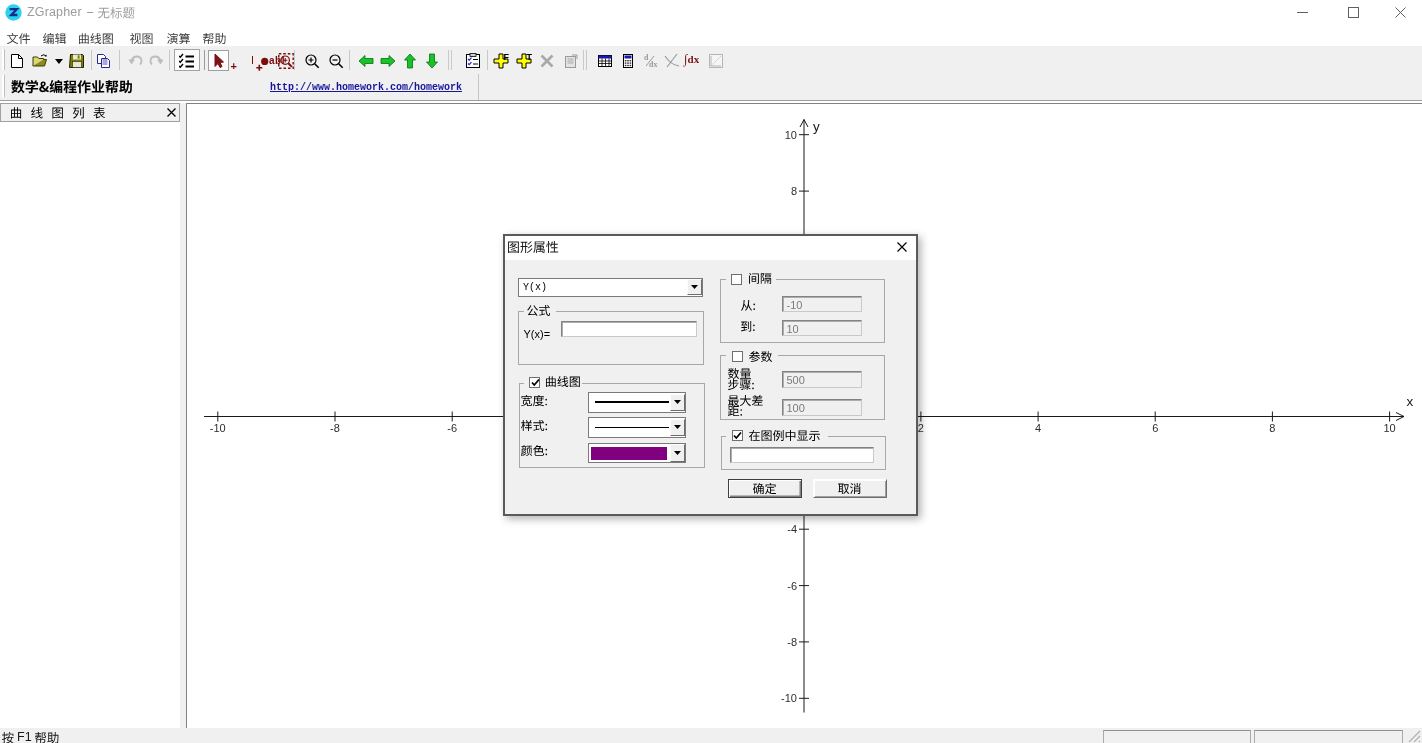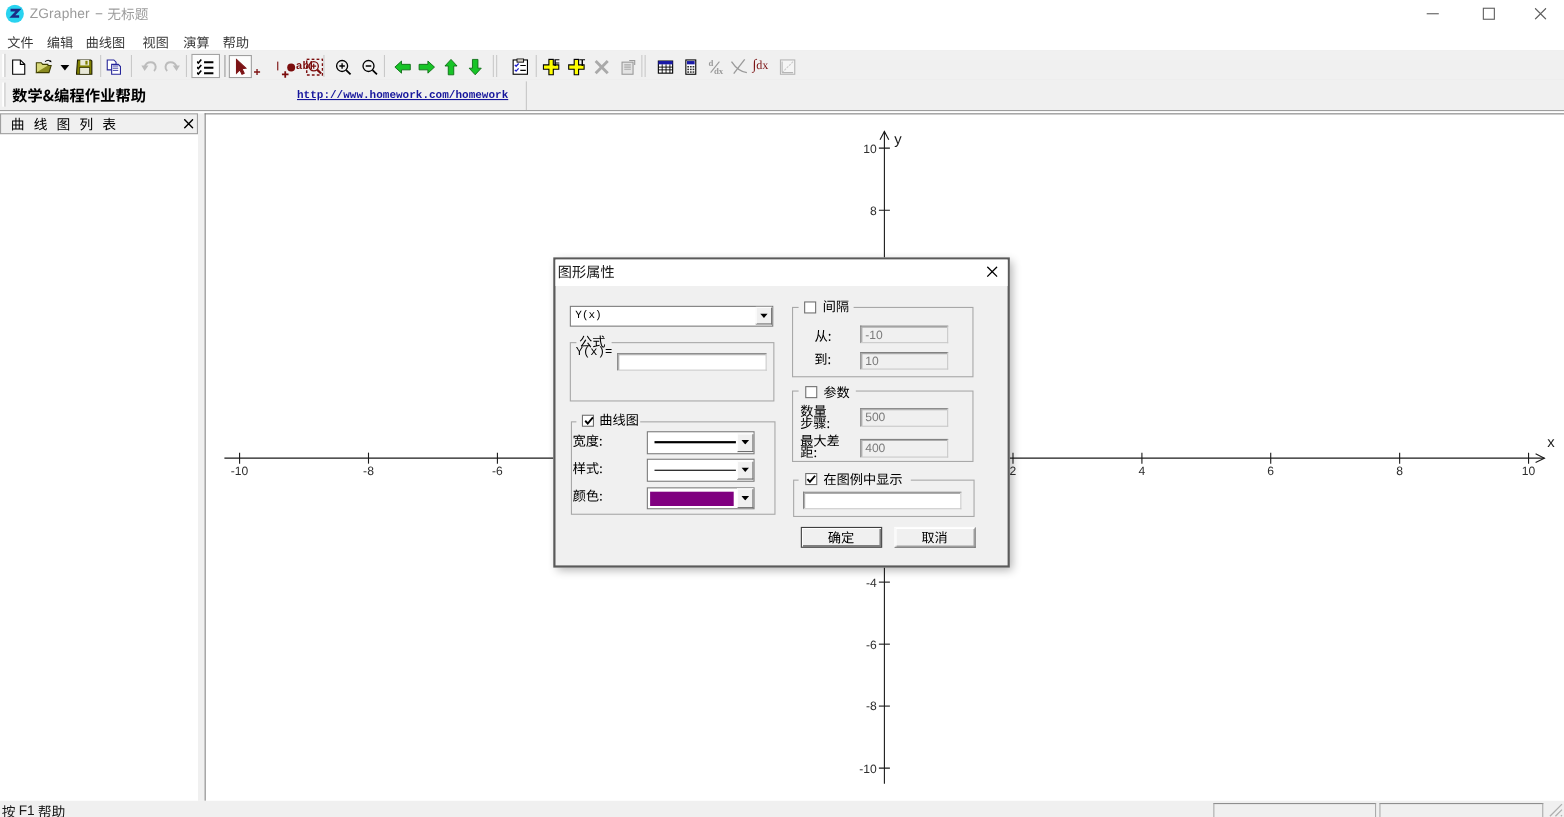--- a/index.html
+++ b/index.html
@@ -184,21 +184,21 @@
   </svg>
 <svg class="abs" style="left:643px;top:53px;" width="16" height="16" viewBox="0 0 16 16">
     <text x="1" y="7" font-size="8" font-weight="bold" fill="#9a9a9a" font-family="Liberation Serif">d</text>
 <path d="M3 13 L11 3" stroke="#9a9a9a" stroke-width="1"></path>
 <text x="6" y="14" font-size="8" font-weight="bold" fill="#9a9a9a" font-family="Liberation Serif">dx</text>
   </svg>
 <svg class="abs" style="left:664px;top:53px;" width="16" height="16" viewBox="0 0 16 16">
     <path d="M1 3 q6 9 14 10" fill="none" stroke="#9a9a9a" stroke-width="1.2"></path>
     <path d="M3 14 L13 1" stroke="#9a9a9a" stroke-width="1.2"></path>
   </svg>
-<div class="abs" style="left:684px;top:51px;font-size:13px;font-weight:normal;color:#7c1315;font-family:'Liberation Serif',serif;">∫<span style="font-size:11px;">dx</span></div>
+<div class="abs" style="left:684px;top:51px;font-size:13px;font-weight:bold;color:#7c1315;font-family:'Liberation Serif',serif;">∫<span style="font-size:11px;">dx</span></div>
 <svg class="abs" style="left:708px;top:53px;" width="16" height="16" viewBox="0 0 16 16">
     <rect x="1.5" y="1.5" width="13" height="13" fill="#f5f5f5" stroke="#b5b5b5" stroke-width="1"></rect>
 <path d="M3 13 L13 3" stroke="#c9c9c9" stroke-width="1" stroke-dasharray="2 1"></path>
 <path d="M3 13 h10 M3 13 v-10" stroke="#b5b5b5" stroke-width="1"></path>
   </svg>
 <div class="abs" style="left:0;top:72px;width:1422px;height:29px;background:#f0f0f0;border-bottom:1px solid #9e9e9e;box-sizing:border-box;"></div>
 <div class="abs" style="left:2px;top:75px;width:2px;height:22px;background:#ffffff;border-right:1px solid #bfbfbf;"></div>
 <div class="abs" style="left:478px;top:74px;width:1px;height:26px;background:#c6c6c6;"></div>
 <svg style="position:absolute;overflow:visible;left:11px;top:80px;" width="121.2" height="13.3" viewBox="0 0 121.17 13.35" fill="#000000">
     <path transform="translate(-0.31,12.03) scale(0.01400,-0.01400)" d="M60 335H444V238H60ZM43 672H534V578H43ZM424 838 525 798Q500 764 477 732Q454 699 434 676L358 710Q369 728 381 751Q393 773 405 796Q416 819 424 838ZM233 851H344V399H233ZM67 797 153 833Q173 804 190 769Q207 735 213 708L123 669Q118 695 102 731Q86 767 67 797ZM236 634 314 587Q290 547 251 507Q213 467 170 432Q126 397 84 373Q74 393 56 419Q39 445 22 461Q63 478 104 505Q144 533 180 566Q215 600 236 634ZM329 609Q343 603 368 589Q392 575 421 558Q449 542 473 528Q496 514 506 506L443 423Q429 437 407 455Q385 474 360 494Q335 514 312 532Q289 550 272 562ZM604 665H959V554H604ZM612 847 722 831Q707 730 684 635Q661 540 628 458Q595 377 551 316Q543 326 527 341Q511 356 494 370Q478 384 465 392Q505 444 534 516Q563 588 582 673Q602 757 612 847ZM789 597 900 588Q879 417 835 287Q792 157 713 63Q635 -31 511 -94Q506 -82 495 -64Q484 -45 471 -26Q459 -8 449 3Q562 54 631 135Q700 217 738 332Q775 446 789 597ZM671 575Q692 451 731 341Q770 231 832 147Q894 62 982 13Q963 -2 940 -30Q917 -58 904 -81Q809 -20 744 74Q679 168 638 291Q597 413 572 557ZM80 147 150 216Q205 195 264 166Q322 137 375 107Q428 77 466 51L395 -27Q359 1 306 33Q253 65 194 95Q135 125 80 147ZM407 335H427L445 339L510 315Q479 202 417 122Q355 43 270 -8Q184 -59 80 -87Q72 -67 56 -40Q41 -12 26 3Q119 24 197 65Q274 106 329 170Q383 234 407 320ZM80 147Q103 180 128 222Q152 263 174 308Q196 353 211 393L317 374Q299 330 277 284Q254 238 231 197Q207 155 186 123Z"></path>
@@ -304,21 +304,21 @@
 <svg class="abs" style="left:690.5px;top:285.0px;" width="7" height="4" viewBox="0 0 7 4">
     <path d="M0 0 h7 l-3.5 4 z" fill="#000"></path>
   </svg>
 <div class="abs" style="left:523px;top:281.5px;font-size:10px;color:#000;font-family:'Liberation Mono',monospace;">Y(x)</div>
 <div class="abs" style="left:518px;top:311px;width:186px;height:54px;border:1px solid #a8a8a8;box-sizing:border-box;"></div>
 <div class="abs" style="left:524px;top:305px;width:32px;height:12px;background:#f0f0f0;"></div>
 <svg style="position:absolute;overflow:visible;left:527px;top:305px;" width="23.0" height="11.0" viewBox="0 0 22.99 11.01" fill="#000">
     <path transform="translate(-0.61,10.03) scale(0.01200,-0.01200)" d="M611 274 681 306Q726 253 772 191Q817 130 857 71Q897 13 922 -33L848 -73Q824 -27 785 34Q745 94 700 157Q654 220 611 274ZM324 811 404 789Q371 707 325 631Q280 554 228 489Q176 424 120 374Q113 382 100 392Q88 402 74 412Q61 422 51 428Q108 473 159 533Q210 594 252 665Q295 736 324 811ZM665 819Q690 767 725 713Q760 659 800 608Q841 557 883 513Q925 470 964 438Q954 431 942 420Q931 408 920 396Q909 385 901 374Q862 411 820 458Q777 506 736 561Q695 616 658 674Q621 732 592 789ZM161 -14Q159 -6 154 9Q149 23 144 39Q138 55 132 65Q152 70 174 92Q195 114 223 149Q237 166 266 204Q294 243 329 297Q364 350 399 411Q435 473 465 535L547 500Q499 413 446 328Q392 243 336 167Q279 92 221 32V29Q221 29 212 25Q203 21 191 14Q180 8 171 0Q161 -7 161 -14ZM161 -14 160 49 213 79 774 111Q777 95 782 74Q787 53 790 40Q656 31 560 24Q463 17 397 13Q331 8 289 4Q247 1 222 -2Q197 -5 184 -8Q171 -11 161 -14Z"></path>
     <path transform="translate(11.39,10.03) scale(0.01200,-0.01200)" d="M709 791 760 833Q785 816 813 794Q841 773 866 751Q890 730 905 712L853 665Q838 683 814 705Q791 728 763 750Q736 773 709 791ZM55 653H947V580H55ZM90 431H532V358H90ZM270 392H345V35H270ZM59 24Q119 36 201 52Q282 69 375 88Q467 108 559 128L565 60Q480 40 393 20Q307 0 227 -18Q147 -36 83 -50ZM565 836H645Q644 697 654 571Q663 445 682 340Q700 235 727 158Q753 81 785 39Q818 -4 855 -4Q876 -4 886 41Q896 86 901 186Q913 174 932 162Q951 150 967 144Q961 57 948 8Q935 -41 911 -61Q888 -82 849 -82Q799 -82 759 -48Q718 -14 687 48Q656 111 633 196Q610 280 596 383Q581 485 573 600Q566 715 565 836Z"></path>
   </svg>
-<div class="abs" style="left:523.5px;top:315px;font-size:11px;color:#000;font-family:Liberation Mono, monospace;">Y(x)=</div>
+<div class="abs" style="left:523.5px;top:328px;font-size:11px;color:#000;font-family:Liberation Sans, sans-serif;">Y(x)=</div>
 <div class="abs" style="left:561px;top:320.5px;width:136px;height:16px;background:#ffffff;border:1px solid;border-color:#828282 #c9c9c9 #c9c9c9 #828282;box-sizing:border-box;box-shadow:inset 1px 1px 0 #adadad;"></div>
 <div class="abs" style="left:518.5px;top:382.5px;width:186.5px;height:85px;border:1px solid #a8a8a8;box-sizing:border-box;"></div>
 <div class="abs" style="left:524px;top:374px;width:58px;height:13.5px;background:#f0f0f0;"></div>
 <div class="abs" style="left:529px;top:376.5px;width:11px;height:11px;background:#fff;border:1px solid #6f6f6f;box-sizing:border-box;"></div>
 <svg class="abs" style="left:530.5px;top:378.0px;" width="9" height="9" viewBox="0 0 9 9">
     <path d="M1 4.5 L3.3 7 L8 1.5" fill="none" stroke="#000" stroke-width="1.7"></path>
   </svg>
 <svg style="position:absolute;overflow:visible;left:545.5px;top:375.5px;" width="33.8" height="11.1" viewBox="0 0 33.82 11.06" fill="#000">
     <path transform="translate(-1.18,10.10) scale(0.01200,-0.01200)" d="M145 57H858V-16H145ZM145 350H867V278H145ZM98 640H906V-76H833V567H169V-80H98ZM338 830H412V9H338ZM581 830H654V12H581Z"></path>
     <path transform="translate(10.82,10.10) scale(0.01200,-0.01200)" d="M78 182Q77 190 72 202Q68 215 64 228Q59 242 54 251Q71 254 89 272Q107 289 130 317Q142 331 166 362Q191 393 220 436Q250 479 281 529Q312 579 338 630L401 592Q342 490 271 392Q201 295 130 222V220Q130 220 122 217Q114 213 104 207Q94 201 86 195Q78 188 78 182ZM78 182 75 243 111 269 384 318Q382 303 382 285Q383 266 384 255Q290 236 233 224Q175 211 144 204Q114 196 100 192Q86 187 78 182ZM72 423Q70 431 66 444Q61 457 57 471Q52 485 47 494Q61 497 75 514Q88 531 104 556Q112 568 129 597Q145 625 165 664Q185 703 205 747Q224 792 239 837L309 804Q284 743 253 681Q221 620 187 564Q152 508 117 464V462Q117 462 111 458Q104 454 95 448Q85 442 79 435Q72 429 72 423ZM72 423 70 479 106 502 293 521Q290 506 288 488Q287 470 287 459Q223 451 184 446Q144 440 122 436Q100 432 89 429Q78 426 72 423ZM54 54Q96 65 150 79Q204 93 265 110Q325 127 387 144L398 80Q311 54 225 29Q139 4 70 -18ZM433 600 903 670 915 604 445 532ZM413 385 931 481 943 415 425 317ZM584 842H658Q658 724 663 616Q669 508 681 414Q694 319 711 243Q729 166 752 111Q775 55 803 26Q832 -4 865 -4Q878 -4 887 5Q895 15 900 39Q905 64 907 108Q918 95 934 84Q950 74 963 68Q957 12 945 -20Q933 -51 912 -64Q891 -77 857 -77Q807 -77 767 -43Q728 -10 698 53Q668 115 646 199Q625 284 612 387Q598 490 591 605Q585 720 584 842ZM704 780 748 822Q773 811 800 796Q828 781 852 766Q877 750 893 736L849 689Q825 711 783 736Q742 762 704 780ZM887 349 950 319Q895 233 815 161Q734 88 636 32Q537 -24 428 -62Q421 -48 407 -31Q394 -13 381 0Q488 33 584 84Q681 135 759 202Q837 270 887 349Z"></path>
@@ -397,21 +397,21 @@
 <svg style="position:absolute;overflow:visible;left:727.5px;top:395px;" width="34.7" height="11.1" viewBox="0 0 34.72 11.06" fill="#000">
     <path transform="translate(-0.56,10.10) scale(0.01200,-0.01200)" d="M248 635V564H753V635ZM248 755V685H753V755ZM176 808H828V511H176ZM49 455H949V392H49ZM507 330H865V268H507ZM189 325H435V269H189ZM189 198H435V142H189ZM608 280Q652 171 744 93Q837 15 964 -18Q952 -28 939 -45Q926 -63 919 -77Q787 -37 692 50Q597 138 547 262ZM851 330H863L877 333L920 314Q888 212 829 136Q769 59 692 6Q615 -46 529 -77Q524 -65 513 -48Q501 -31 491 -22Q569 3 641 50Q714 97 769 165Q825 233 851 318ZM47 43Q107 48 185 56Q262 65 349 75Q435 85 522 94L522 33Q438 23 355 13Q271 2 194 -7Q117 -17 54 -24ZM396 435H468V-80H396ZM145 433H214V27H145Z"></path>
     <path transform="translate(11.44,10.10) scale(0.01200,-0.01200)" d="M62 553H942V476H62ZM549 522Q583 401 638 297Q694 192 775 114Q855 36 958 -8Q949 -16 938 -29Q928 -41 918 -54Q908 -67 902 -78Q794 -26 711 59Q629 144 571 257Q513 370 475 504ZM461 839H542Q542 774 538 694Q535 615 523 529Q511 444 484 357Q456 271 408 190Q359 110 284 41Q209 -28 100 -78Q91 -63 74 -46Q58 -28 43 -16Q149 30 222 94Q294 158 340 234Q386 310 411 391Q436 472 446 552Q456 633 459 706Q461 779 461 839Z"></path>
     <path transform="translate(23.44,10.10) scale(0.01200,-0.01200)" d="M105 708H902V639H105ZM153 553H853V486H153ZM221 33H937V-37H221ZM60 397H940V327H60ZM353 246H864V176H353ZM555 224H633V-9H555ZM238 811 303 838Q331 807 355 768Q379 728 391 699L322 668Q312 698 288 738Q264 778 238 811ZM693 842 775 817Q751 779 725 742Q699 705 676 677L611 700Q625 719 641 744Q656 769 670 795Q684 821 693 842ZM450 688 527 673Q494 508 439 378Q383 248 299 151Q214 54 94 -15Q89 -7 79 5Q69 17 58 29Q47 42 39 49Q157 109 238 200Q319 290 370 412Q422 534 450 688Z"></path>
   </svg>
 <svg style="position:absolute;overflow:visible;left:727.5px;top:406px;" width="14.0" height="10.0" viewBox="0 0 14.04 10.04" fill="#000">
     <path transform="translate(-0.42,9.56) scale(0.01200,-0.01200)" d="M507 559H888V213H507V284H817V488H507ZM942 788V714H551V33H960V-40H476V788ZM152 732V556H345V732ZM86 797H413V491H86ZM228 515H298V58H228ZM87 390H151V28H87ZM35 37Q84 48 148 65Q212 81 284 100Q356 119 428 139L437 73Q335 45 233 16Q132 -12 54 -34ZM256 347H429V281H256Z"></path>
     <path transform="translate(11.58,9.56) scale(0.01200,-0.01200)" d="M139 390Q112 390 92 410Q73 429 73 460Q73 491 92 511Q112 530 139 530Q166 530 186 511Q205 491 205 460Q205 429 186 410Q166 390 139 390ZM139 -13Q112 -13 92 6Q73 26 73 56Q73 88 92 107Q112 126 139 126Q166 126 186 107Q205 88 205 56Q205 26 186 6Q166 -13 139 -13Z"></path>
   </svg>
 <div class="abs" style="left:782px;top:398.5px;width:79.5px;height:17px;background:#f0f0f0;border:1px solid;border-color:#828282 #c9c9c9 #c9c9c9 #828282;box-sizing:border-box;box-shadow:inset 1px 1px 0 #adadad;"></div>
-<div class="abs" style="left:786.5px;top:401.5px;font-size:11px;color:#7b7b7b;font-family:'Liberation Sans',sans-serif;">400</div>
+<div class="abs" style="left:786.5px;top:401.5px;font-size:11px;color:#7b7b7b;font-family:'Liberation Sans',sans-serif;">100</div>
 <div class="abs" style="left:721px;top:436px;width:165px;height:33.5px;border:1px solid #a8a8a8;box-sizing:border-box;"></div>
 <div class="abs" style="left:726px;top:428.5px;width:102px;height:13.5px;background:#f0f0f0;"></div>
 <div class="abs" style="left:731.5px;top:429.5px;width:11px;height:11px;background:#fff;border:1px solid #6f6f6f;box-sizing:border-box;"></div>
 <svg class="abs" style="left:733.0px;top:431.0px;" width="9" height="9" viewBox="0 0 9 9">
     <path d="M1 4.5 L3.3 7 L8 1.5" fill="none" stroke="#000" stroke-width="1.7"></path>
   </svg>
 <svg style="position:absolute;overflow:visible;left:748.5px;top:429.5px;" width="70.8" height="11.1" viewBox="0 0 70.83 11.06" fill="#000">
     <path transform="translate(-0.46,10.08) scale(0.01200,-0.01200)" d="M63 685H939V613H63ZM373 368H900V298H373ZM333 14H938V-56H333ZM598 561H673V-24H598ZM391 840 469 821Q434 707 380 595Q327 483 252 386Q177 288 77 217Q73 227 66 239Q59 252 52 265Q44 277 38 286Q106 333 162 397Q217 460 261 533Q305 607 338 685Q370 763 391 840ZM193 428H268V-76H193Z"></path>
     <path transform="translate(11.54,10.08) scale(0.01200,-0.01200)" d="M84 796H917V-80H842V728H156V-80H84ZM126 29H885V-38H126ZM375 279 407 325Q447 317 491 304Q535 292 576 277Q616 263 644 250L613 199Q585 213 544 228Q504 244 460 257Q415 270 375 279ZM414 708 477 686Q449 641 410 598Q372 554 330 517Q287 480 245 452Q240 459 230 467Q220 476 210 484Q200 492 192 497Q256 535 316 591Q376 646 414 708ZM681 628H695L706 631L749 606Q711 544 650 492Q590 441 516 401Q443 361 364 332Q286 303 210 285Q206 294 201 306Q195 318 188 328Q181 339 174 346Q248 361 324 386Q400 411 469 446Q539 481 594 524Q649 567 681 617ZM370 573Q414 521 486 477Q558 433 645 402Q733 370 823 353Q813 344 800 327Q788 310 781 296Q690 316 601 352Q513 388 438 438Q364 488 315 548ZM391 628H704V570H351ZM275 152 310 203Q361 197 416 188Q472 178 527 166Q582 155 630 142Q679 129 715 117L682 61Q634 78 565 96Q496 113 420 128Q344 144 275 152Z"></path>
     <path transform="translate(23.54,10.08) scale(0.01200,-0.01200)" d="M297 785H645V714H297ZM411 757 482 746Q465 650 440 561Q414 472 382 395Q349 318 308 260Q302 266 291 275Q281 283 270 292Q259 301 250 306Q291 360 321 432Q352 503 375 586Q397 670 411 757ZM406 563H579V494H385ZM555 563H568L581 565L625 554Q599 314 524 157Q448 0 333 -81Q325 -67 311 -50Q298 -33 285 -23Q355 21 411 102Q466 183 504 296Q541 409 555 547ZM358 290 399 341Q422 326 447 306Q473 286 495 267Q518 247 532 232L489 173Q476 190 453 210Q431 230 406 252Q382 273 358 290ZM690 724H756V165H690ZM853 835H924V22Q924 -13 914 -31Q905 -49 883 -58Q861 -67 823 -70Q784 -73 727 -72Q724 -57 717 -36Q709 -14 701 2Q746 0 782 0Q819 0 831 0Q843 1 848 5Q853 10 853 22ZM212 839 280 820Q256 738 224 657Q192 576 153 504Q115 431 71 376Q68 384 61 399Q54 414 47 429Q40 443 33 453Q90 524 137 626Q183 729 212 839ZM142 582 211 651 212 650V-78H142Z"></path>

